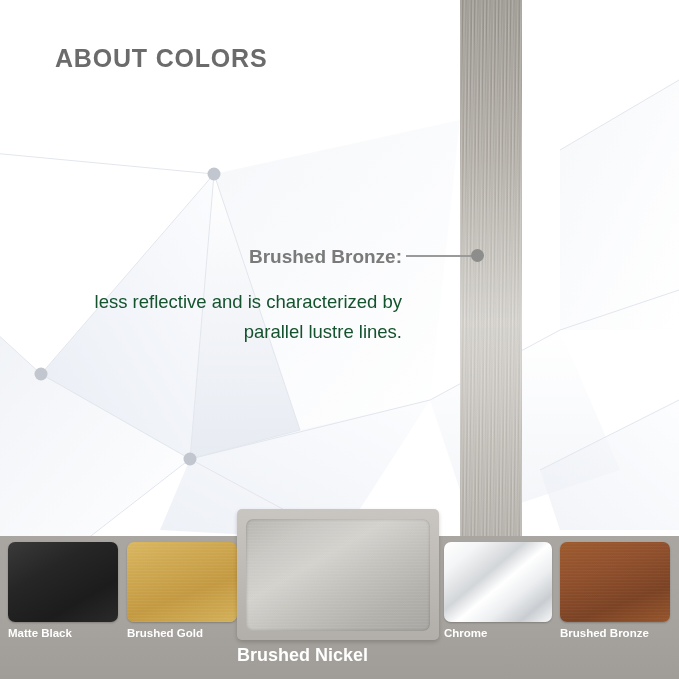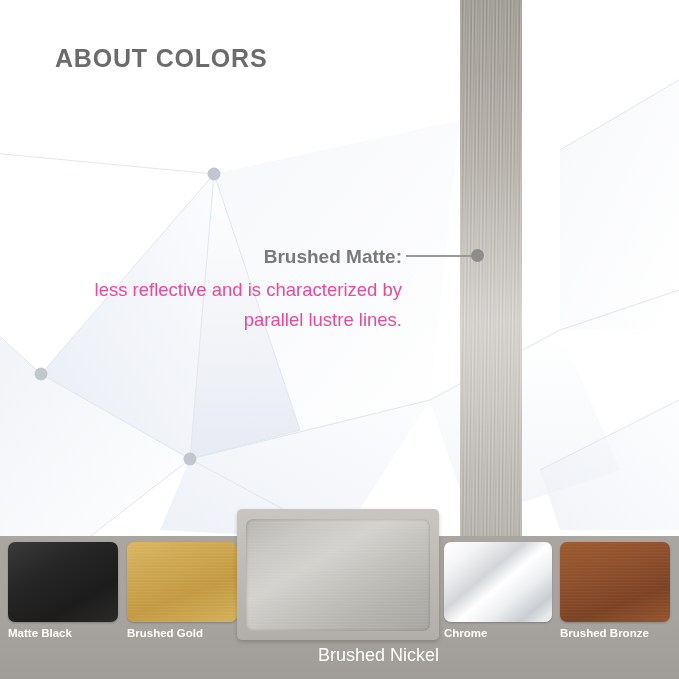--- a/index.html
+++ b/index.html
@@ -80,23 +80,23 @@
     text-align: right;
   }
   #callout-term {
     font-size: 19px;
     font-weight: bold;
     color: #7a7a7a;
     line-height: 28px;
     white-space: nowrap;
   }
   #callout-body {
-    margin-top: 4px;
+    margin-top: 16px;
     font-size: 18.5px;
-    color: #ec4899;
+    color: #14532d;
     line-height: 30px;
   }
   #callout-body div { white-space: nowrap; }
 
   
   #leader-line {
     position: absolute;
     left: 406px;
     top: 255px;
     width: 68px;
@@ -198,23 +198,23 @@
       linear-gradient(150deg,
         #b9b7b1 0%, #cdcbc6 20%, #d8d6d1 38%,
         #c5c3bd 58%, #b4b2ac 78%, #a7a5a0 100%);
     box-shadow: inset 0 0 3px rgba(0,0,0,0.25);
   }
   #featured-label {
     position: absolute;
     left: 237px;
     top: 645px;
     width: 202px;
-    text-align: right;
+    text-align: left;
     font-size: 18px;
-    font-weight: normal;
+    font-weight: bold;
     color: #ffffff;
     white-space: nowrap;
   }
 
   .poly-dot { pointer-events: none; }
 </style>
 </head>
 <body>
 
 <div id="canvas">
@@ -261,21 +261,21 @@
   </svg>
 
   <div id="nickel-strip"></div>
 
   <div id="page-title">ABOUT COLORS</div>
 
   <div id="leader-line"></div>
   <div id="leader-dot"></div>
 
   <div id="callout">
-    <div id="callout-term">Brushed Matte:</div>
+    <div id="callout-term">Brushed Bronze:</div>
     <div id="callout-body">
       <div>less reflective and is characterized by</div>
       <div>parallel lustre lines.</div>
     </div>
   </div>
 
   <div id="swatch-bar">
 
     <div class="swatch-cell" style="left:8px; top:6px; width:110px;">
       <div id="chip-matte-black" class="swatch-chip"></div>

